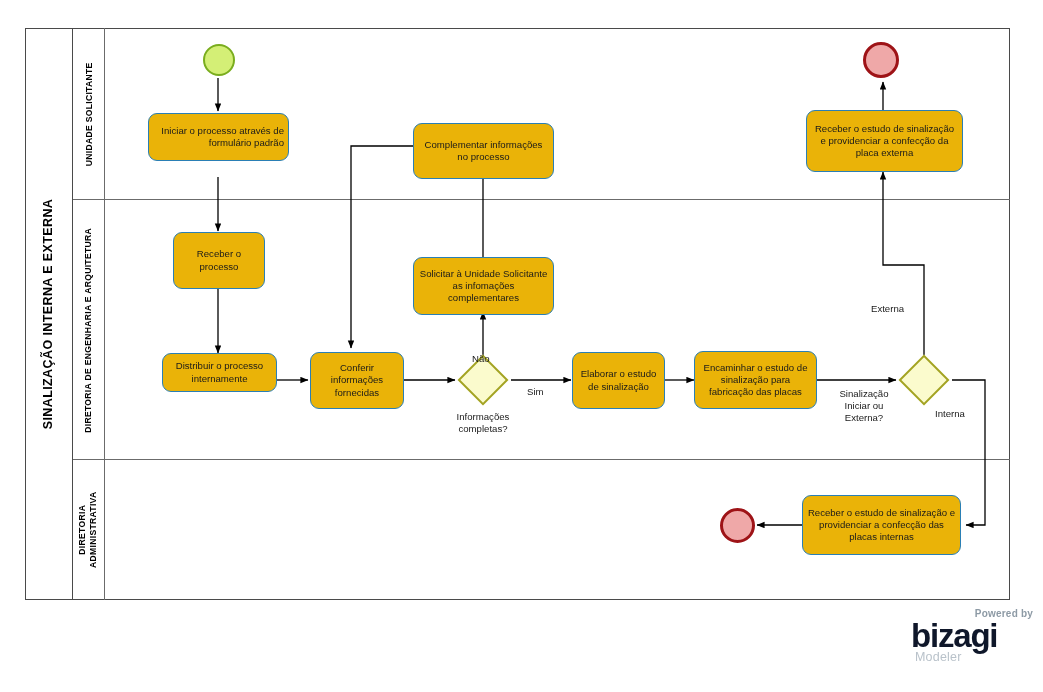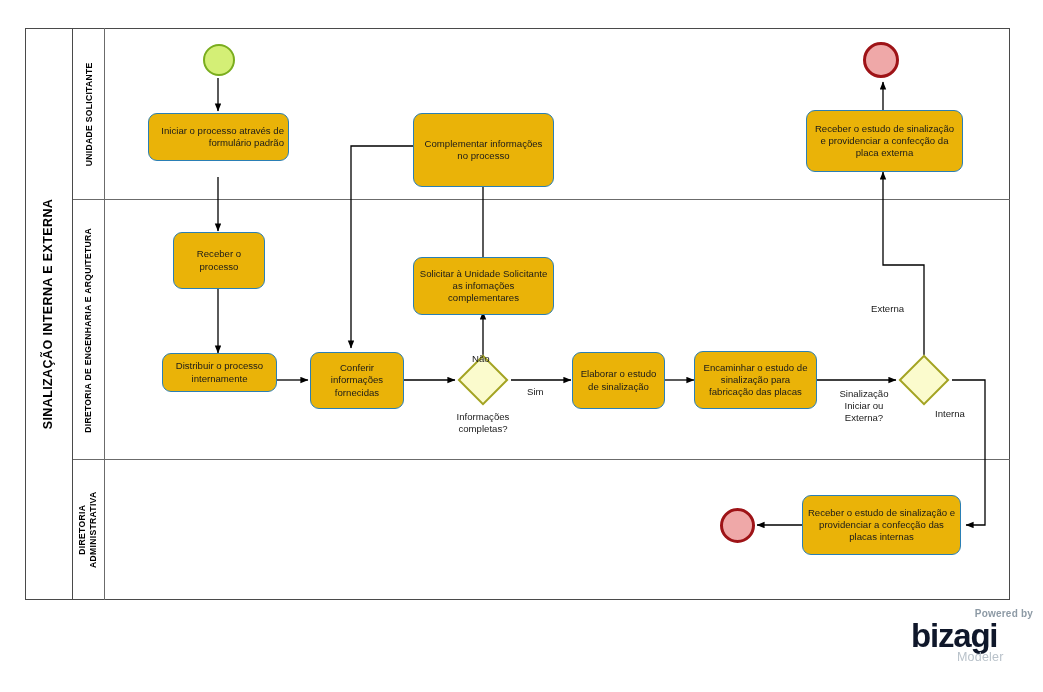--- a/index.html
+++ b/index.html
@@ -28,21 +28,21 @@
 
   .lbl{position:absolute;font-size:9.6px;color:#1a1a1a;line-height:1.25;text-align:center;white-space:pre;}
 
   
   .conn{position:absolute;left:0;top:0;width:1043px;height:692px;pointer-events:none;}
 
   
   .logo{position:absolute;left:905px;top:608px;width:130px;height:62px;}
   .logo-pw{position:absolute;right:2px;top:0px;font-size:10px;color:#8d9aa5;font-weight:bold;letter-spacing:.2px;}
   .logo-main{position:absolute;left:6px;top:11px;font-size:33px;color:#0f172a;font-weight:bold;letter-spacing:-1.2px;line-height:1;}
-  .logo-sub{position:absolute;left:10px;top:42px;font-size:12.5px;color:#b9c2ca;letter-spacing:.2px;margin-left:42px;}
+  .logo-sub{position:absolute;left:10px;top:42px;font-size:12.5px;color:#b9c2ca;letter-spacing:.2px;}
 </style>
 </head>
 <body>
 
 <div id="canvas">
 
   <div class="pool"></div>
   <div class="pool-title">
     <span>SINALIZAÇÃO INTERNA E EXTERNA</span>
   </div>
@@ -103,21 +103,21 @@
   </svg>
 
   <div class="event ev-start" style="left:203px;top:44px;width:32px;height:32px;"></div>
   <div class="event ev-end" style="left:863px;top:42px;width:36px;height:36px;"></div>
   <div class="event ev-end" style="left:720px;top:508px;width:35px;height:35px;"></div>
 
   <div class="task" style="left:148px;top:113px;width:141px;height:48px;text-align:right;">
     <span>Iniciar o processo através de formulário padrão</span>
   </div>
 
-  <div class="task" style="left:413px;top:113px;width:141px;height:74px;">
+  <div class="task" style="left:413px;top:123px;width:141px;height:56px;">
     <span>Complementar informações no processo</span>
   </div>
 
   <div class="task" style="left:806px;top:110px;width:157px;height:62px;">
     <span>Receber o estudo de sinalização e providenciar a confecção da placa externa</span>
   </div>
 
   <div class="task" style="left:173px;top:232px;width:92px;height:57px;">
     <span>Receber o processo</span>
   </div>

